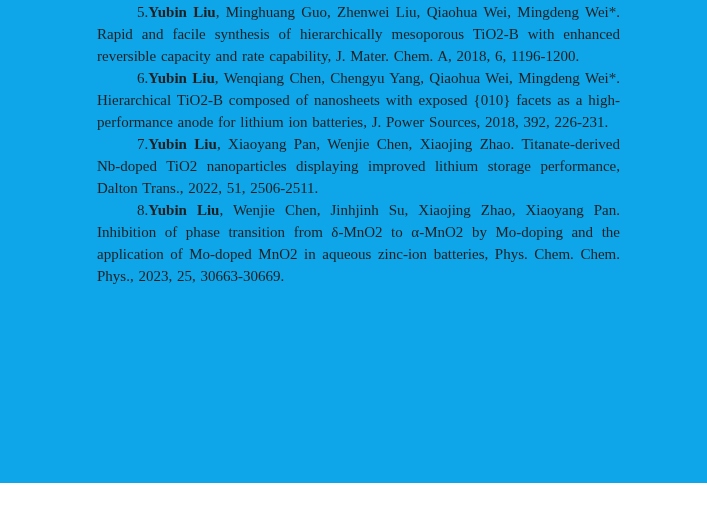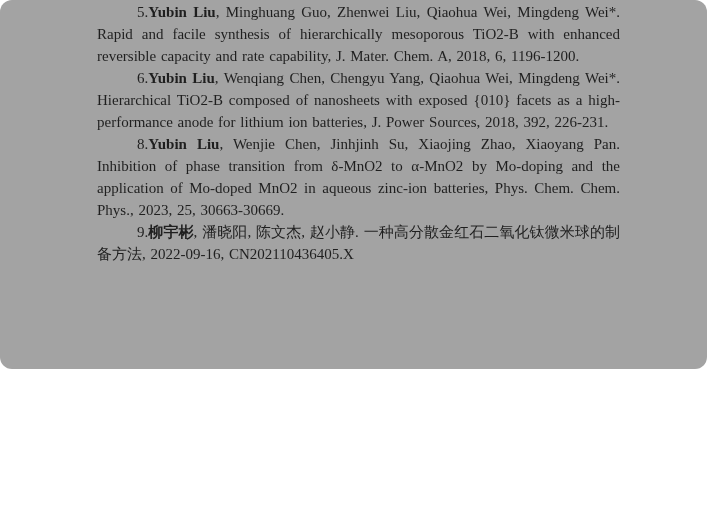--- a/index.html
+++ b/index.html
@@ -3,25 +3,24 @@
 <meta charset="utf-8">
 <style>
   html, body {
     margin: 0;
     padding: 0;
     background: #ffffff;
   }
   .page {
     position: relative;
     width: 707px;
-    height: 369px;
-    background: #a3a3a3;
+    height: 483px;
+    background: #0ea5e9;
     overflow: hidden;
     font-family: "Liberation Serif", "DejaVu Serif", serif;
-    border-radius: 12px;
   }
   .content {
     position: absolute;
     left: 97px;
     top: 1px;
     width: 523px;
     color: #1f1f1f;
     font-size: 15px;
     line-height: 22px;
   }
@@ -40,20 +39,20 @@
 </head>
 <body>
 
 <div class="page">
   <div class="content">
 
     <p class="ref"><span>5.</span><span class="author-bold">Yubin Liu</span><span>, Minghuang Guo, Zhenwei Liu, Qiaohua Wei, Mingdeng Wei*. Rapid and facile synthesis of hierarchically mesoporous TiO2-B with enhanced reversible capacity and rate capability, J. Mater. Chem. A, 2018, 6, 1196-1200.</span></p>
 
     <p class="ref"><span>6.</span><span class="author-bold">Yubin Liu</span><span>, Wenqiang Chen, Chengyu Yang, Qiaohua Wei, Mingdeng Wei*. Hierarchical TiO2-B composed of nanosheets with exposed {010} facets as a high-performance anode for lithium ion batteries, J. Power Sources, 2018, 392, 226-231.</span></p>
 
+    <p class="ref"><span>7.</span><span class="author-bold">Yubin Liu</span><span>, Xiaoyang Pan, Wenjie Chen, Xiaojing Zhao. Titanate-derived Nb-doped TiO2 nanoparticles displaying improved lithium storage performance, Dalton Trans., 2022, 51, 2506-2511.</span></p>
 
     <p class="ref"><span>8.</span><span class="author-bold">Yubin Liu</span><span>, Wenjie Chen, Jinhjinh Su, Xiaojing Zhao, Xiaoyang Pan. Inhibition of phase transition from δ-MnO2 to α-MnO2 by Mo-doping and the application of Mo-doped MnO2 in aqueous zinc-ion batteries, Phys. Chem. Chem. Phys., 2023, 25, 30663-30669.</span></p>
 
-    <p class="ref"><span>9.</span><span class="author-bold">柳宇彬</span><span>, 潘晓阳, 陈文杰, 赵小静. 一种高分散金红石二氧化钛微米球的制备方法, 2022-09-16, CN202110436405.X</span></p>
 
 
   </div>
 </div>
 
 </body></html>

